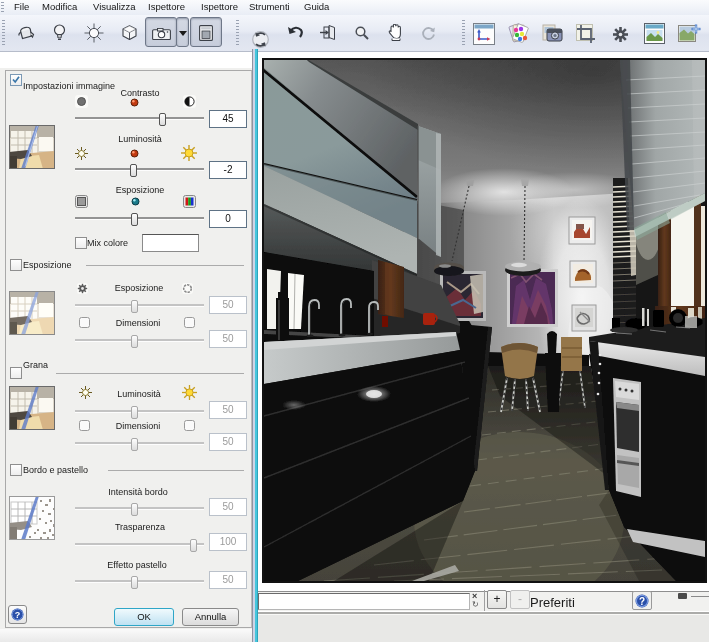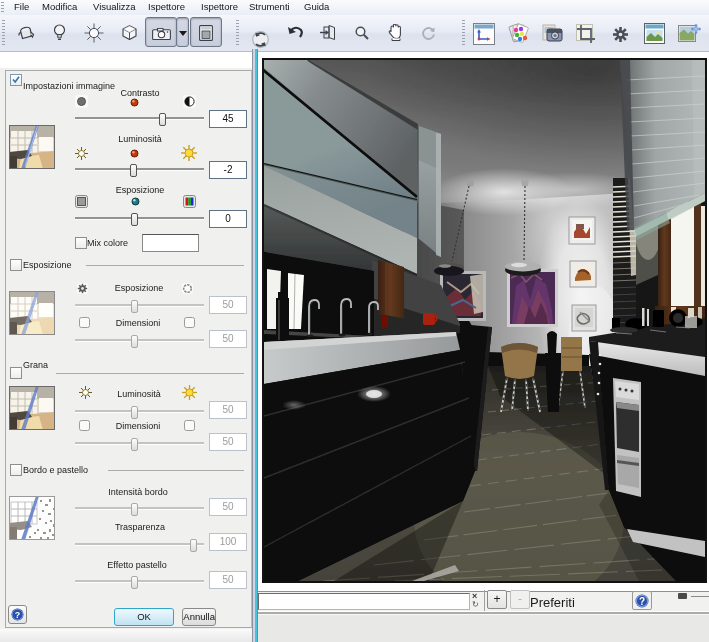--- a/index.html
+++ b/index.html
@@ -840,21 +840,21 @@
       <div class="valbox dis" style="left:209px;top:522px;">50</div>
 
       <div class="abs" style="left:8px;top:556px;width:19px;height:19px;border:1px solid #8a8a8a;border-radius:3px;background:linear-gradient(#fcfcfc,#e4e4e4);">
         <svg width="13" height="13" style="position:absolute;left:2px;top:2px;">
               <circle cx="6.5" cy="6.5" r="6" fill="#2a4fa8"></circle>
               <circle cx="6.5" cy="6.5" r="5.4" fill="none" stroke="#7a9ae0" stroke-width="1"></circle>
               <text x="6.5" y="9.5" font-size="9" font-weight="bold" fill="#fff" text-anchor="middle" font-family="Liberation Sans">?</text>
             </svg>
       </div>
       <div class="abs" style="left:114px;top:559px;width:60px;height:18px;border:1px solid #2fa6c7;border-radius:3px;background:linear-gradient(#f0fafd,#bfe2f2);font-size:9.5px;text-align:center;line-height:16px;color:#111;">OK</div>
-      <div class="abs" style="left:182px;top:559px;width:34px;height:18px;border:1px solid #8a8a8a;border-radius:3px;background:linear-gradient(#f6f6f6,#dcdcdc);font-size:9.5px;text-align:right;line-height:16px;color:#111;">Annulla</div>
+      <div class="abs" style="left:182px;top:559px;width:57px;height:18px;border:1px solid #8a8a8a;border-radius:3px;background:linear-gradient(#f6f6f6,#dcdcdc);font-size:9.5px;text-align:center;line-height:16px;color:#111;">Annulla</div>
 
       <svg class="thumbimg" style="top:76px;" width="46" height="44" viewBox="0 0 46 44">
             <g>
         <rect width="46" height="44" fill="#dcd6ca"></rect>
         <rect x="1" y="1" width="44" height="12" fill="#b8b2a6"></rect>
         <rect x="2" y="6" width="26" height="22" fill="#f6f3ea"></rect>
         <g stroke="#c2bcae" stroke-width="1">
                 <line x1="2" y1="13" x2="28" y2="13"></line>
                 <line x1="2" y1="20" x2="28" y2="20"></line>
                 <line x1="9" y1="6" x2="9" y2="28"></line>

